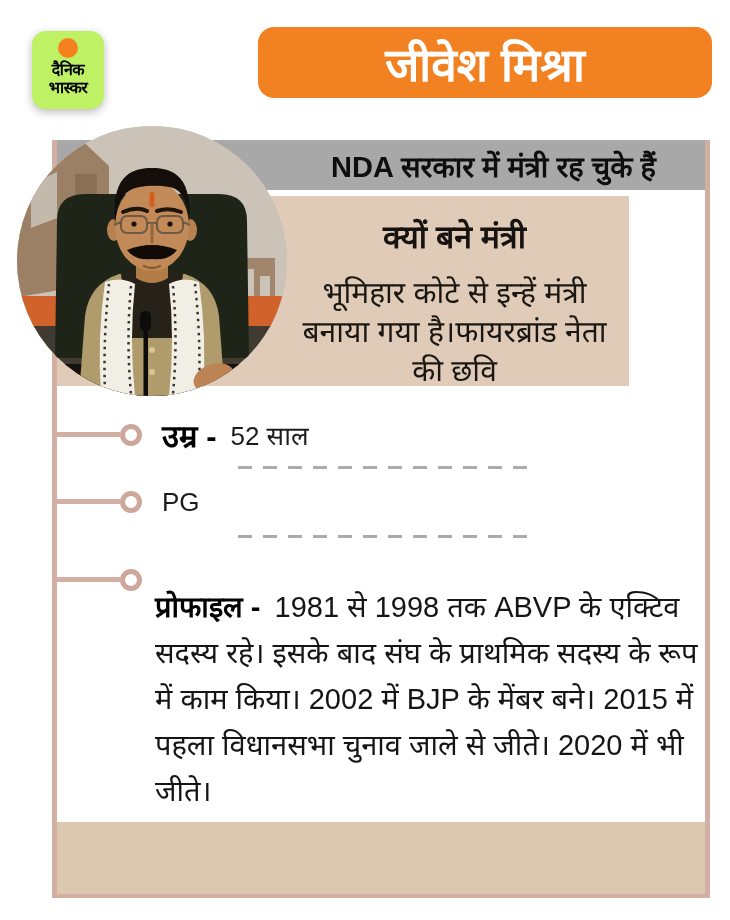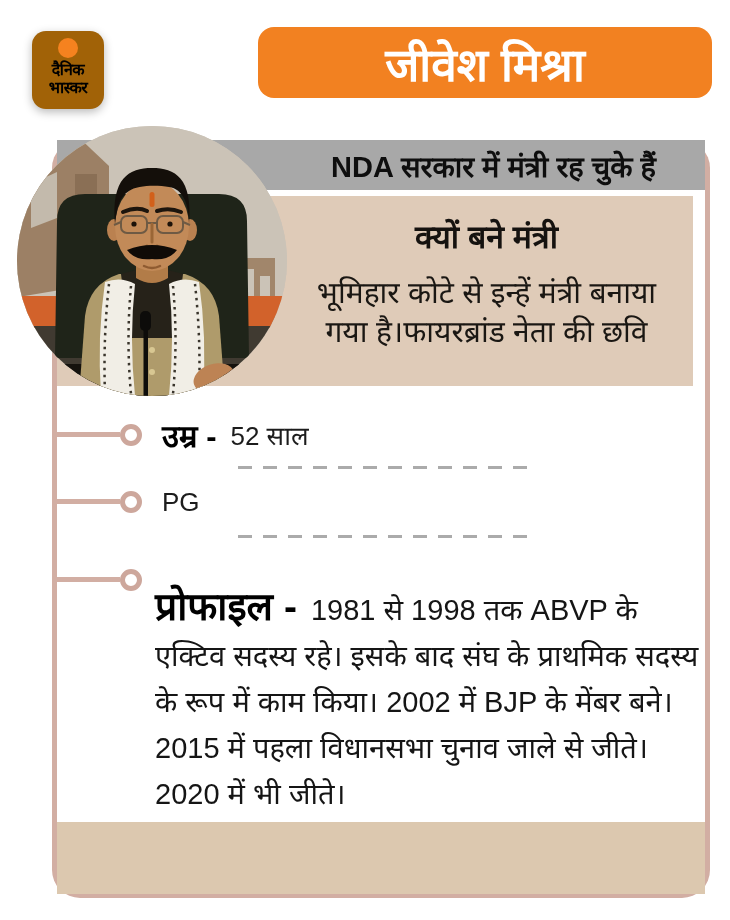--- a/index.html
+++ b/index.html
@@ -4,67 +4,66 @@
 <style>
   html,body{margin:0;padding:0;}
   body{
     width:730px;height:920px;background:#ffffff;position:relative;overflow:hidden;
     font-family:"Liberation Sans","DejaVu Sans",sans-serif;color:#111;
   }
   .canvas{position:absolute;inset:0;}
 
   
   .logo{
-    position:absolute;left:32px;top:31px;width:72px;height:78px;background:#a16207;
+    position:absolute;left:32px;top:31px;width:72px;height:78px;background:#bef264;
     border-radius:14px;box-shadow:0 3px 10px rgba(0,0,0,.28);
     display:flex;flex-direction:column;align-items:center;justify-content:flex-start;
   }
   .logo-dot{width:20px;height:20px;border-radius:50%;background:#F5821F;margin-top:7px;}
   .logo-text{font-weight:bold;font-size:16px;line-height:18px;text-align:center;color:#000;margin-top:3px;letter-spacing:-0.5px;}
 
   
   .titlebar{
     position:absolute;left:258px;top:27px;width:454px;height:71px;background:#F28121;
     border-radius:16px;display:flex;align-items:center;justify-content:center;
   }
   .titlebar span{color:#fff;font-weight:bold;font-size:46px;}
 
   
   .card{
     position:absolute;left:52px;top:140px;width:658px;height:758px;box-sizing:border-box;
     border-left:5px solid #D2AEA3;border-right:5px solid #D2AEA3;border-bottom:4px solid #D2AEA3;
     background:#ffffff;
-    border-radius:28px;
   }
   .strip{
     position:absolute;left:0;top:0;width:648px;height:50px;background:#A8A8A8;
     display:flex;align-items:center;justify-content:center;padding-left:225px;box-sizing:border-box;
   }
   .strip span{font-weight:bold;font-size:29px;color:#0e0e0e;white-space:nowrap;}
 
   .why{
-    position:absolute;left:0;top:56px;width:636px;height:190px;background:#DFCBB8;
+    position:absolute;left:0;top:56px;width:572px;height:190px;background:#DFCBB8;
     box-sizing:border-box;padding:18px 12px 0 235px;text-align:center;
   }
   .why-heading{font-weight:bold;font-size:32px;color:#15120f;margin:0 0 16px 0;}
   .why-body{font-size:30px;line-height:39px;color:#1a1713;margin:4px;}
 
   
   .fact-row{position:absolute;left:105px;height:50px;display:flex;align-items:center;}
   .connector{position:absolute;left:-5px;width:68px;height:5px;background:#D2AEA3;}
   .ring{
     position:absolute;left:63px;width:12px;height:12px;border:5px solid #CDA79C;
     border-radius:50%;background:#fff;
   }
   .fact-label{font-weight:bold;font-size:31px;color:#000;margin-right:14px;white-space:nowrap;}
   .fact-value{font-size:26px;color:#1c1c1c;white-space:nowrap;}
   .profile-text{
     position:absolute;left:98px;top:415px;width:556px;font-size:29px;line-height:46px;color:#151515;
   }
-  .profile-text .fact-label{font-size:39px;}
+  .profile-text .fact-label{font-size:29px;}
   .dashes{
     position:absolute;left:181px;width:292px;height:3px;
     background:repeating-linear-gradient(90deg,#ababab 0 14px,transparent 14px 25px);
   }
 
   .bottom-strip{position:absolute;left:0;top:682px;width:648px;height:72px;background:#DCC8AF;}
 
   
   .portrait{
     position:absolute;left:17px;top:126px;width:270px;height:270px;border-radius:50%;

